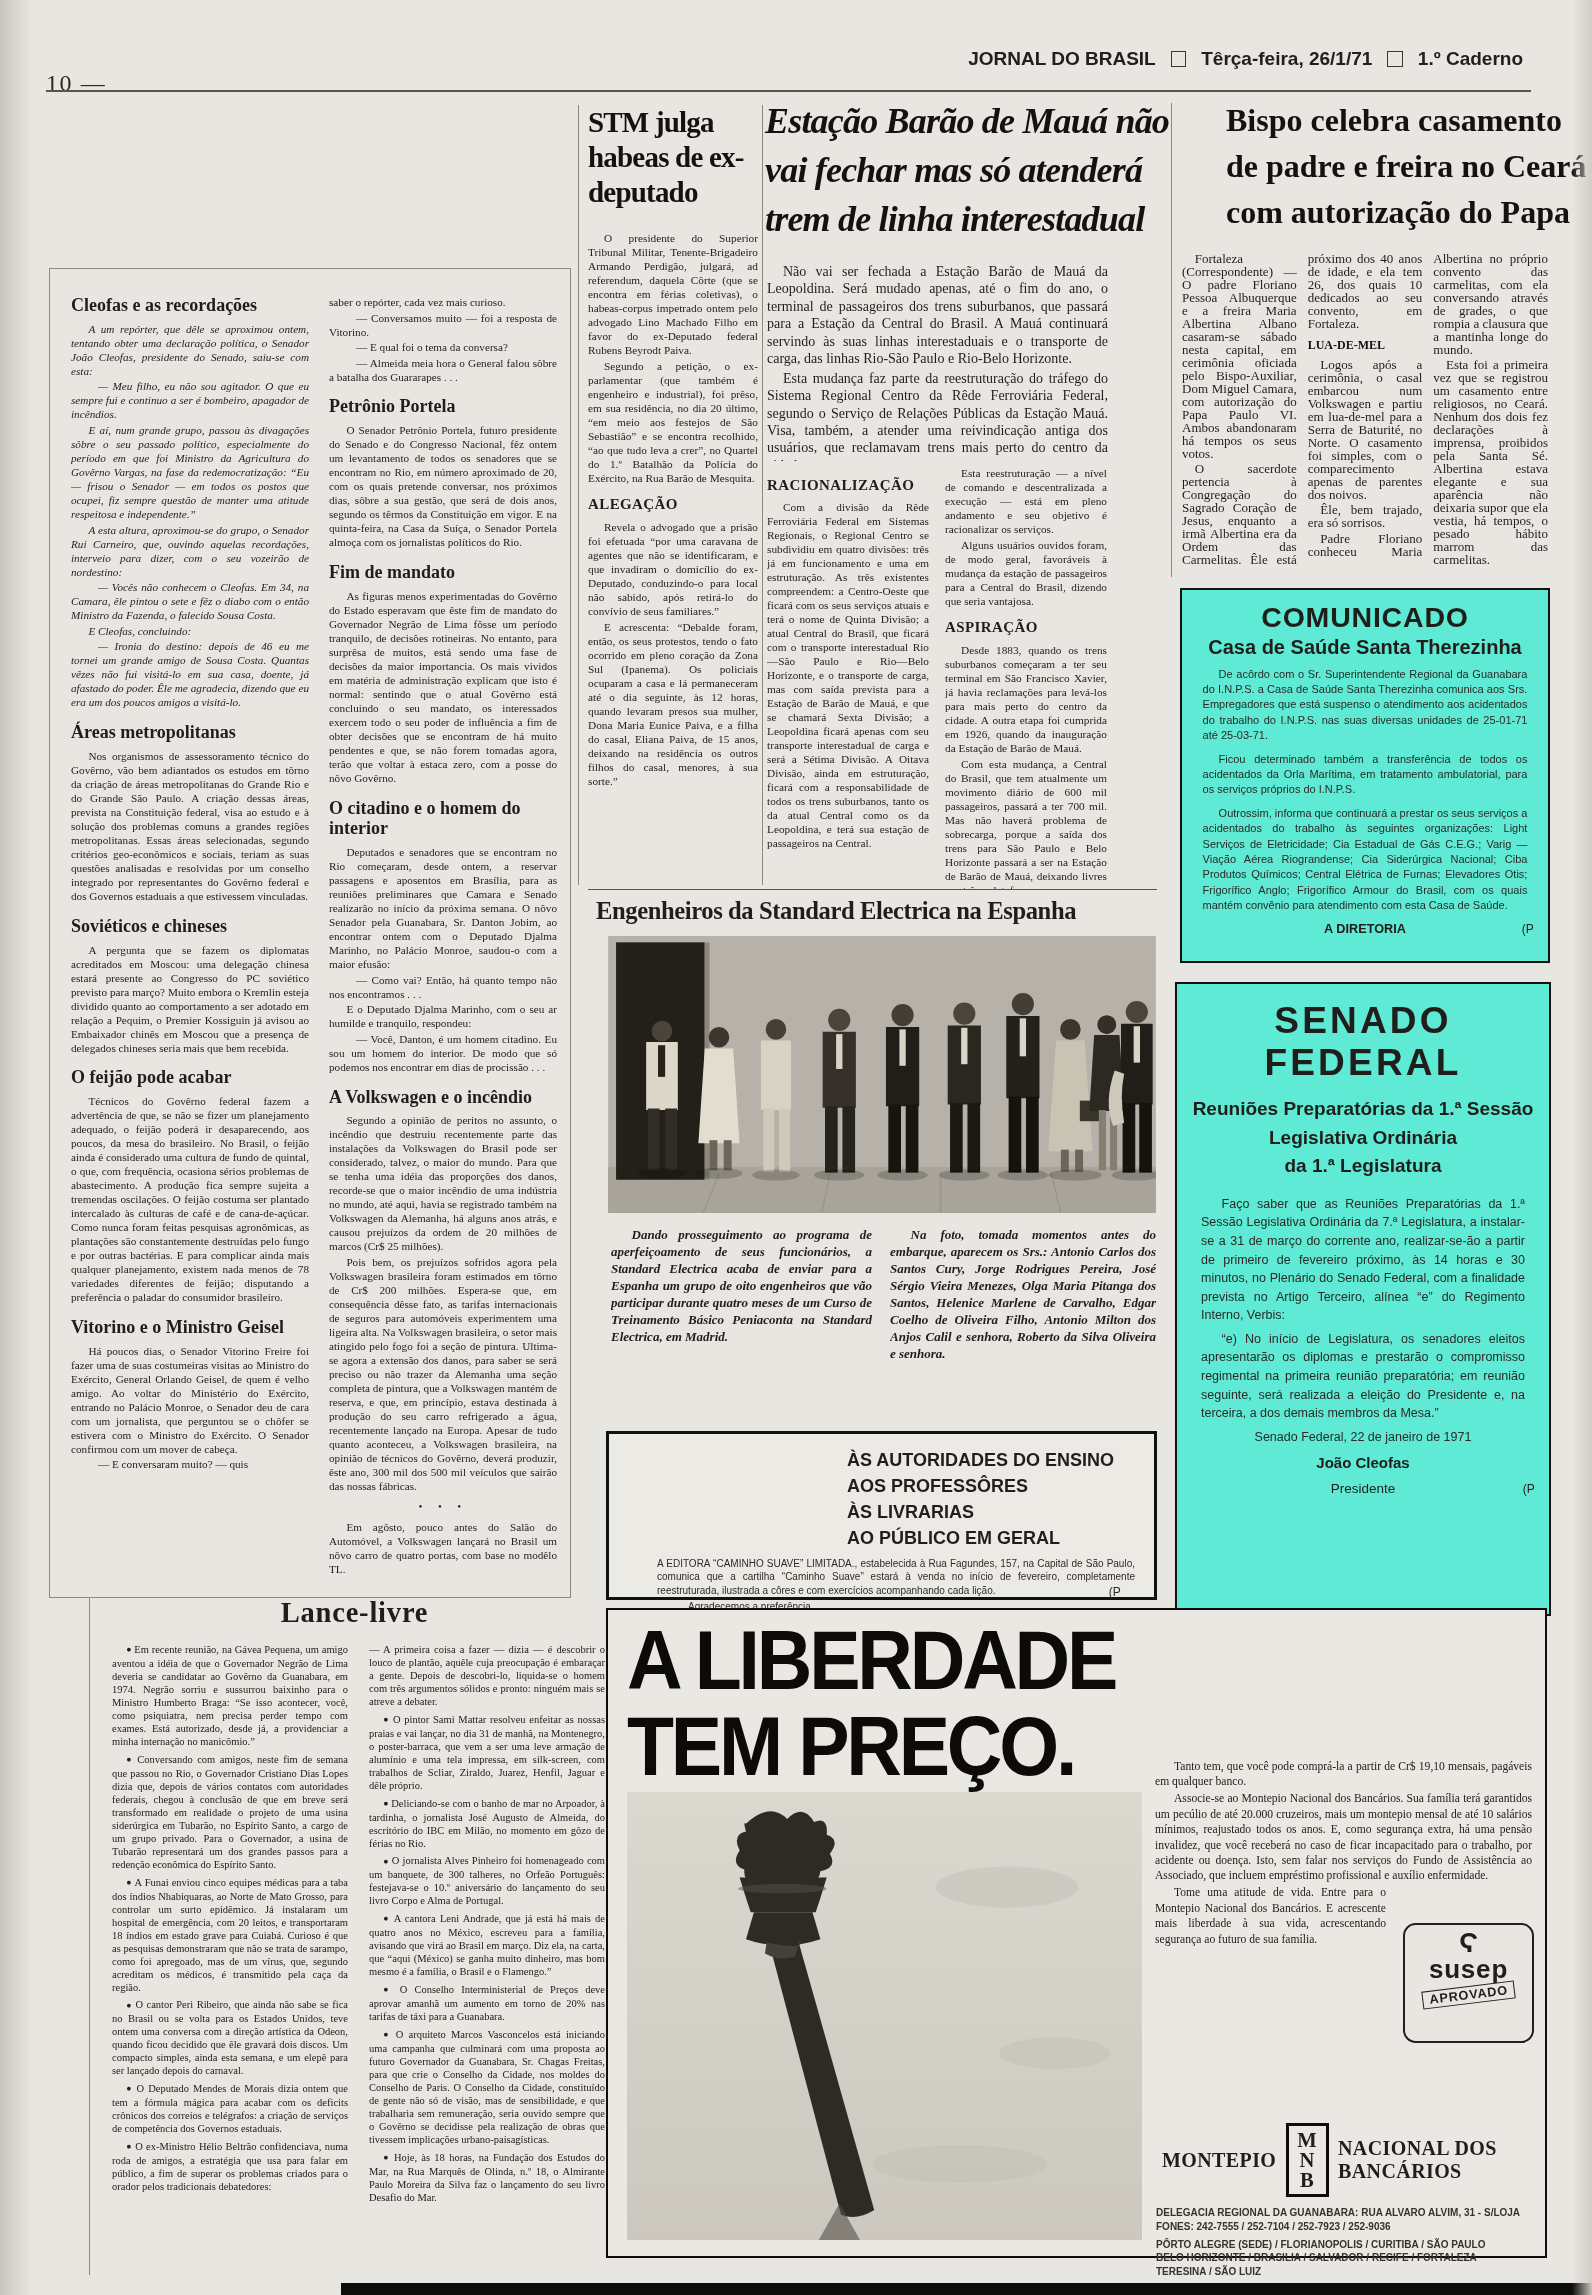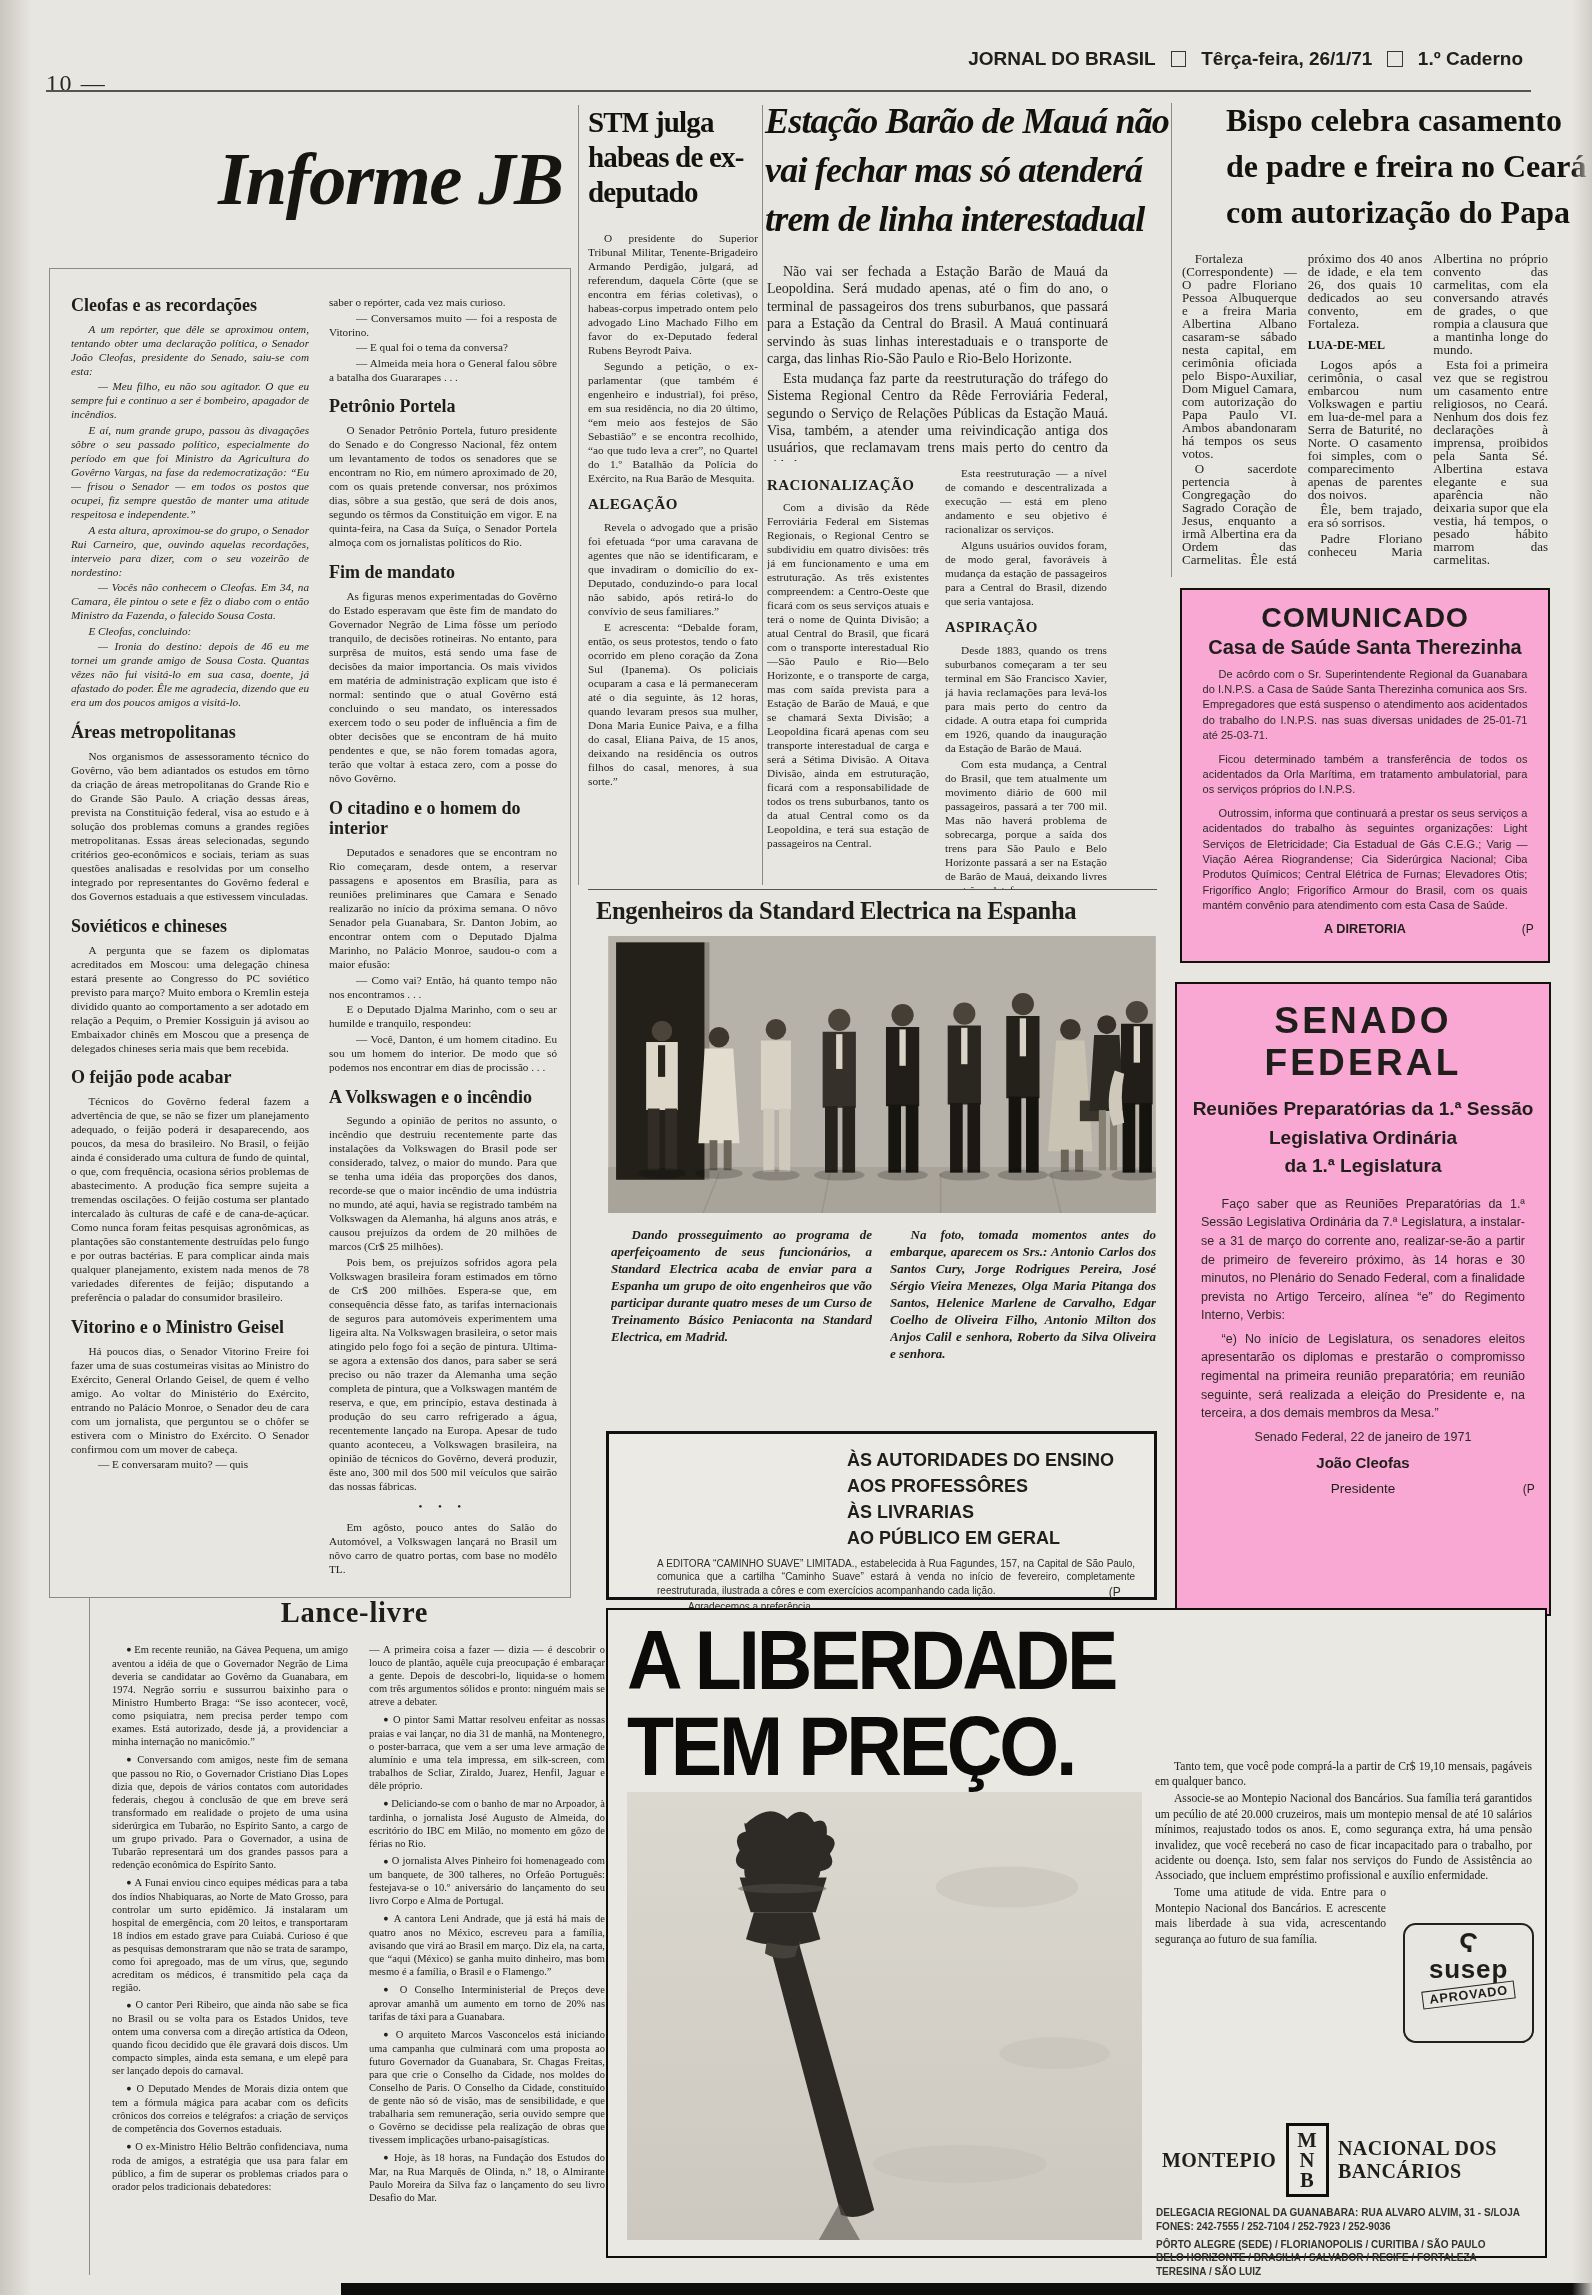--- a/index.html
+++ b/index.html
@@ -33,21 +33,21 @@
   .est-headline{font-style:italic;font-size:36px;line-height:49px;letter-spacing:-0.8px;white-space:nowrap;}
   .bispo-headline{font-size:32px;line-height:46px;white-space:nowrap;}
   .body-col{position:absolute;overflow:hidden;text-align:justify;}
   .body-col p{margin:0 0 2.4px 0;font-size:11.3px;line-height:14px;text-indent:16px;}
   .body-col h4{font-family:"Liberation Serif",serif;font-size:15px;margin:11px 0 6.3px 0;text-align:left;font-weight:bold;letter-spacing:0.4px;}
   .est-intro p{font-size:14px;line-height:17.4px;}
   .bispo-body{column-count:3;column-gap:11px;}
   .bispo-body p{font-size:13px;line-height:13px;margin:0 0 2.4px 0;text-indent:12.7px;}
   .bispo-body h4{font-size:12px;margin:8px 0 4.8px 0;}
   
-  .adbox{position:absolute;border:2.4px solid #14120f;background:#f9a8d4;font-family:"Liberation Sans",sans-serif;}
+  .adbox{position:absolute;border:2.4px solid #14120f;background:#5eead4;font-family:"Liberation Sans",sans-serif;}
   .com-title{font-weight:bold;font-size:28.5px;text-align:center;letter-spacing:0.8px;margin:11px 0 1.6px 0;}
   .com-sub{font-weight:bold;font-size:20px;text-align:center;margin:1.6px 0 8px 0;}
   .com-body{padding:0 20.6px;text-align:justify;}
   .com-body p{font-size:11px;line-height:15.4px;text-indent:16px;margin:0 0 8px 0;color:#2c2a26;}
   .sen-title{font-weight:bold;font-size:37px;text-align:center;letter-spacing:3.2px;margin:16px 0 11px 0;}
   .sen-sub{font-weight:bold;font-size:19px;text-align:center;line-height:28.5px;margin:0 0 14.3px 0;}
   .sen-body{padding:0 24px;text-align:justify;}
   .sen-body p{font-size:12.5px;line-height:18.6px;text-indent:20.6px;margin:0 0 4.8px 0;color:#2c2a26;}
   .sign-row{position:relative;text-align:center;font-weight:bold;}
   .mark{position:absolute;right:14.3px;bottom:0;font-size:12px;font-weight:normal;}
@@ -96,21 +96,20 @@
     <span>Têrça-feira, 26/1/71</span>
     <span class="mast-box"></span>
     <span>1.º Caderno</span>
   </div>
   <div class="hairline" style="left:46px;top:90px;width:1485px;height:1.6px;"></div>
 
   <div class="vrule" style="left:578px;top:105px;height:780px;"></div>
   <div class="vrule" style="left:762px;top:105px;height:780px;"></div>
   <div class="vrule" style="left:1171px;top:103px;height:474px;"></div>
 
-  <div class="abs informe-title" style="left:218px;top:136px;">Informe JB</div>
   <div class="abs informe-box" style="left:49px;top:268px;width:520px;height:1328px;"></div>
 
   <div class="ncol it" style="left:71px;top:295px;width:238px;height:1279px;">
     <h3>Cleofas e as recordações</h3>
     <p>A um repórter, que dêle se aproximou ontem, tentando obter uma declaração política, o Senador João Cleofas, presidente do Senado, saiu-se com esta:</p>
     <p class="dlg">— Meu filho, eu não sou agitador. O que eu sempre fui e continuo a ser é bombeiro, apagador de incêndios.</p>
     <p>E aí, num grande grupo, passou às divagações sôbre o seu passado político, especialmente do período em que foi Ministro da Agricultura do Govêrno Vargas, na fase da redemocratização: “Eu — frisou o Senador — em todos os postos que ocupei, fiz sempre questão de manter uma atitude respeitosa e independente.”</p>
     <p>A esta altura, aproximou-se do grupo, o Senador Rui Carneiro, que, ouvindo aquelas recordações, interveio para dizer, com o seu vozeirão de nordestino:</p>
     <p class="dlg">— Vocês não conhecem o Cleofas. Em 34, na Camara, êle pintou o sete e fêz o diabo com o então Ministro da Fazenda, o falecido Sousa Costa.</p>
     <p>E Cleofas, concluindo:</p>

